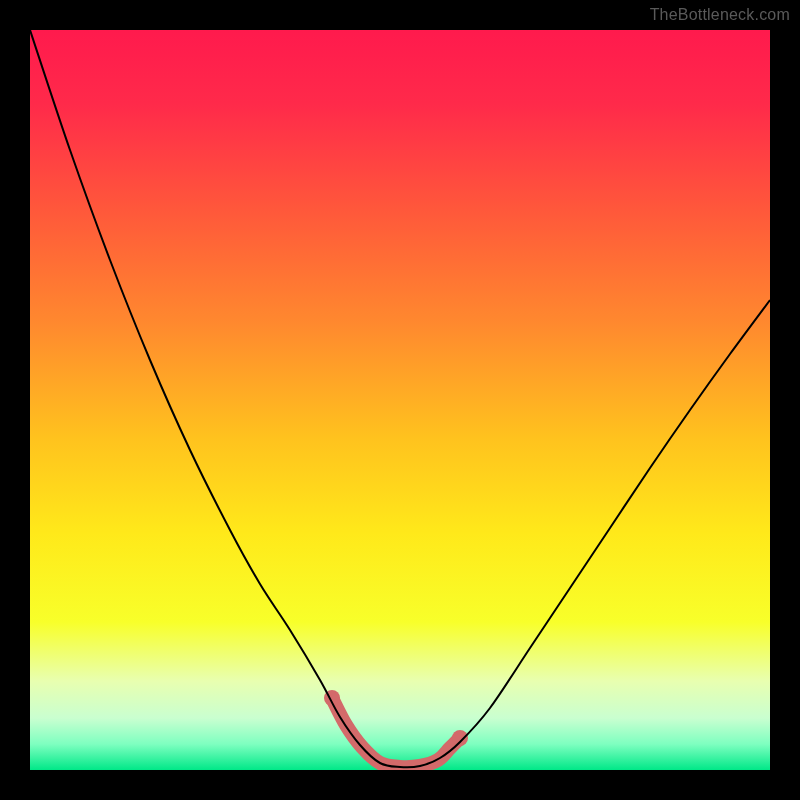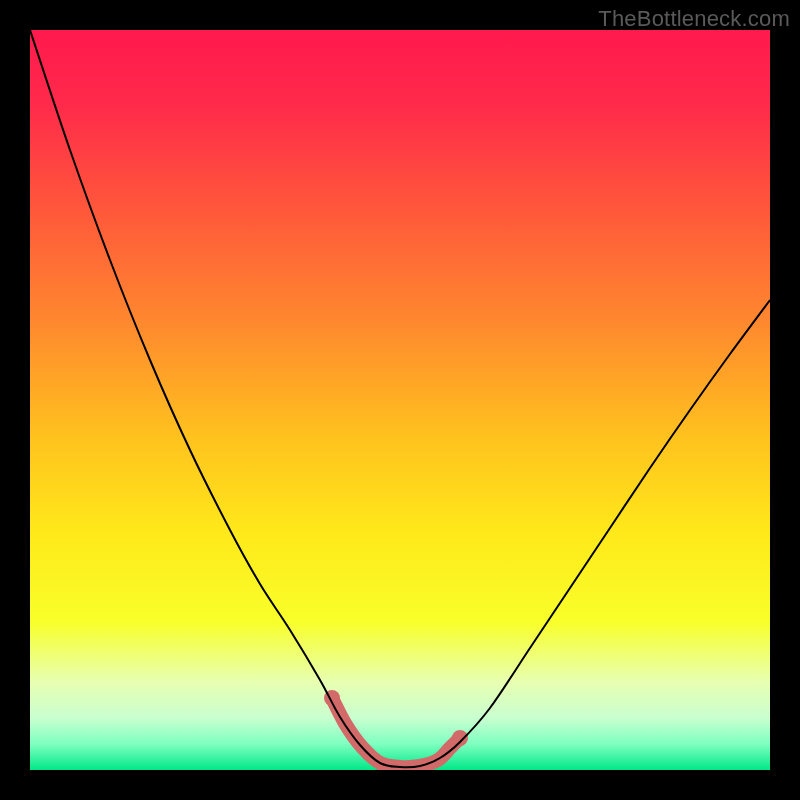--- a/index.html
+++ b/index.html
@@ -22,21 +22,21 @@
   .gradient {
     position: absolute;
     left: 0; top: 0;
     width: 100%; height: 100%;
   }
   .watermark {
     position: absolute;
     top: 6px;
     right: 10px;
     color: #5a5a5a;
-    font-size: 22px;
+    font-size: 16px;
     font-weight: 500;
     letter-spacing: 0.2px;
     user-select: none;
   }
   svg.curve {
     position: absolute;
     left: 0; top: 0;
     width: 740px;
     height: 740px;
     overflow: visible;

